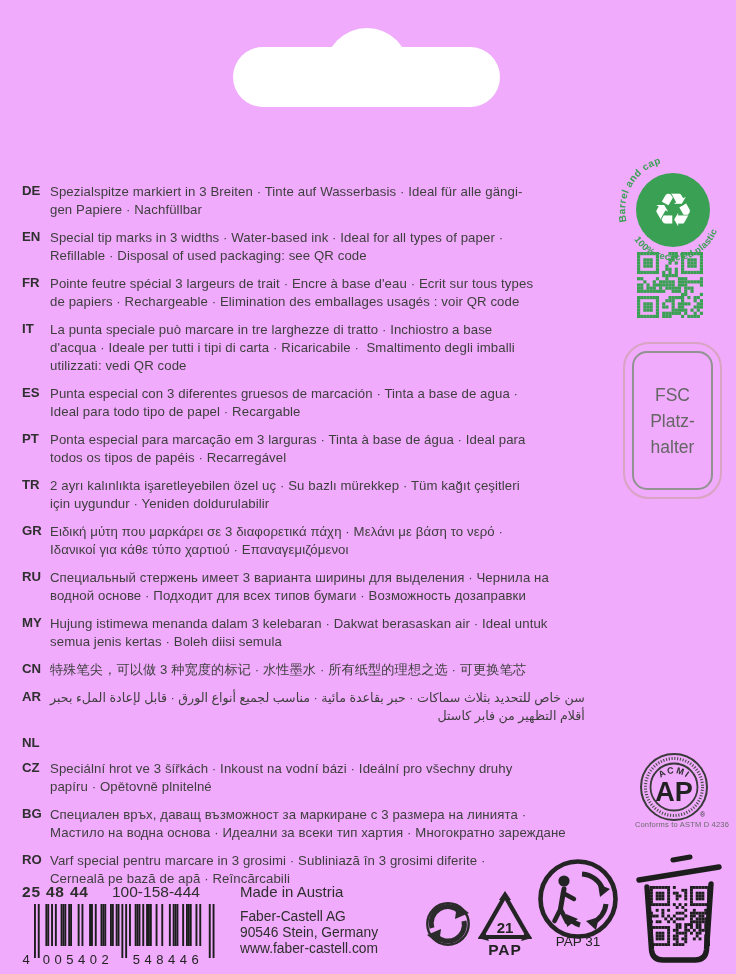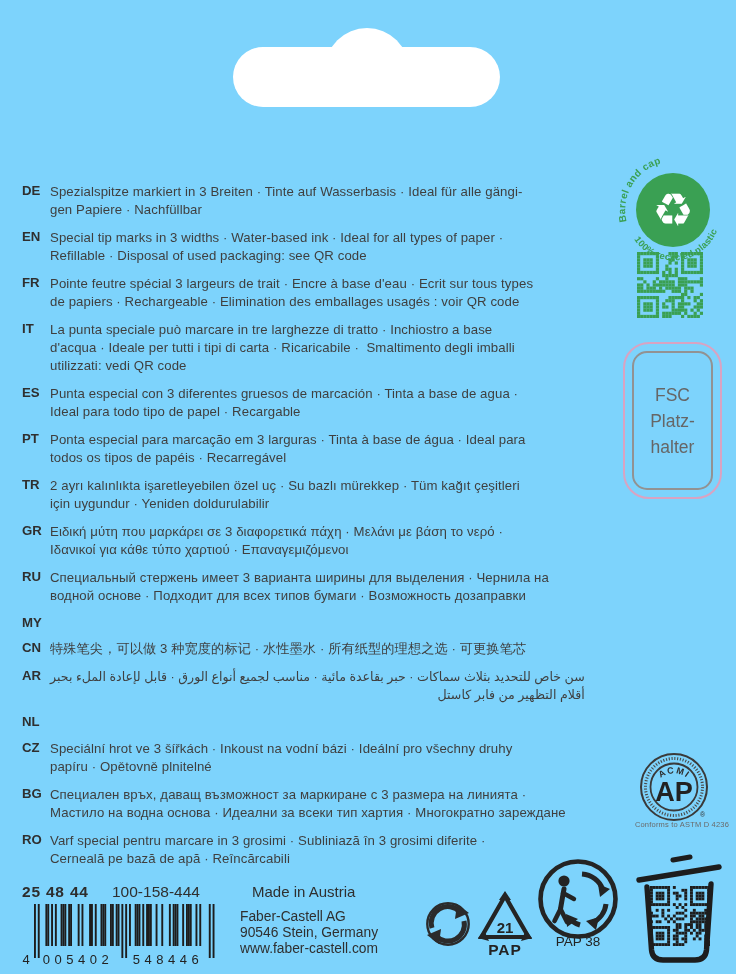--- a/index.html
+++ b/index.html
@@ -1,17 +1,17 @@
 <!DOCTYPE html>
 <html><head>
 <meta charset="utf-8">
 <style>
   html,body{margin:0;padding:0;}
   body{width:736px;height:974px;background:#f0f0ef;}
-  .sheet{position:relative;width:736px;height:974px;background:#7dd3fc;overflow:hidden;
+  .sheet{position:relative;width:736px;height:974px;background:#f0abfc;overflow:hidden;
          font-family:"Liberation Sans","DejaVu Sans",sans-serif;color:#3c3c3c;}
 
   
   .hang-tab{position:absolute;left:233px;top:47px;width:267px;height:60px;background:#ffffff;border-radius:30px;}
   .hang-tab .bump{position:absolute;left:92px;top:-19px;width:84px;height:42px;background:#ffffff;border-radius:42px 42px 0 0;}
 
   
   .lang-list{position:absolute;left:22px;top:183px;width:606px;}
   .lang-row{display:flex;margin-bottom:10px;}
   .lang-row .code{flex:0 0 28px;font-weight:bold;font-size:13.2px;line-height:15.4px;color:#2f2f2f;}
@@ -25,21 +25,21 @@
   .fsc-inner{position:absolute;left:7px;top:7px;right:7px;bottom:7px;border:2px solid #929292;border-radius:15px;
              display:flex;align-items:center;justify-content:center;}
   .fsc-inner .fsc-text{white-space:pre-line;text-align:center;font-size:17.5px;line-height:26px;color:#666;}
 
   .ap-seal{position:absolute;left:632px;top:747px;}
   .ap-note{position:absolute;left:622px;top:820px;width:120px;text-align:center;font-size:7.5px;color:#6a6a6a;letter-spacing:0.2px;}
 
   
   .art-num{position:absolute;left:22px;top:883px;font-size:15.5px;font-weight:bold;letter-spacing:0.8px;color:#2d2d2d;}
   .ref-num{position:absolute;left:112px;top:883px;font-size:15.5px;color:#2f2f2f;}
-  .made-in{position:absolute;left:252px;top:883px;font-size:15px;color:#2f2f2f;}
+  .made-in{position:absolute;left:240px;top:883px;font-size:15px;color:#2f2f2f;}
   .company{position:absolute;left:240px;top:909px;font-size:13.8px;line-height:15.8px;color:#2f2f2f;white-space:pre-line;}
   .barcode{position:absolute;left:18px;top:902px;}
   .bc-digit{font-family:"Liberation Sans",sans-serif;font-size:13px;fill:#222;}
   .green-dot{position:absolute;left:425px;top:901px;}
   .pap-tri{position:absolute;left:477px;top:891px;}
   .pap-label{position:absolute;left:477px;top:941px;width:56px;text-align:center;font-size:15.5px;font-weight:bold;letter-spacing:1px;color:#232323;}
   .triman{position:absolute;left:536px;top:857px;}
   .triman-label{position:absolute;left:540px;top:934px;width:76px;text-align:center;font-size:13.5px;color:#232323;}
   .trash{position:absolute;left:632px;top:853px;}
   .qr-black{position:absolute;left:650px;top:886px;}
@@ -107,20 +107,22 @@
 
 
     <div class="lang-row">
       <span class="code">RU</span>
       <span class="txt">Специальный стержень имеет 3 варианта ширины для выделения · Чернила на
 водной основе · Подходит для всех типов бумаги · Возможность дозаправки</span>
     </div>
 
     <div class="lang-row">
       <span class="code">MY</span>
+      <span class="txt">Hujung istimewa menanda dalam 3 kelebaran · Dakwat berasaskan air · Ideal untuk
+semua jenis kertas · Boleh diisi semula</span>
     </div>
 
     <div class="lang-row">
       <span class="code">CN</span>
       <span class="txt">特殊笔尖，可以做 3 种宽度的标记 · 水性墨水 · 所有纸型的理想之选 · 可更换笔芯</span>
     </div>
 
     <div class="lang-row rtl">
       <span class="code">AR</span>
       <span class="txt">سن خاص للتحديد بثلاث سماكات · حبر بقاعدة مائية · مناسب لجميع أنواع الورق · قابل لإعادة الملء بحبر
@@ -519,21 +521,21 @@
     <path d="M 27,36 L 38,42" fill="none" stroke="#242424" stroke-width="4.4" stroke-linecap="round"></path>
     <path d="M 24.5,52 L 18.5,64" fill="none" stroke="#242424" stroke-width="4.6" stroke-linecap="round"></path>
     <path d="M 24.5,52 L 31,65" fill="none" stroke="#242424" stroke-width="4.6" stroke-linecap="round"></path>
     <path d="M 46,17 A 24,24 0 0 1 67,33" fill="none" stroke="#242424" stroke-width="5"></path>
     <polygon points="74,32 64,40 62,27" fill="#242424"></polygon>
     <path d="M 70,47 A 24,24 0 0 1 56,66" fill="none" stroke="#242424" stroke-width="5"></path>
     <polygon points="60,73 50,64 63,60" fill="#242424"></polygon>
     <path d="M 44,68 A 24,24 0 0 1 36,64" fill="none" stroke="#242424" stroke-width="5"></path>
     <polygon points="31,70 30,57 42,62" fill="#242424"></polygon>
   </svg>
-  <div class="triman-label">PAP 38</div>
+  <div class="triman-label">PAP 31</div>
 
   <svg class="trash" width="94" height="116" viewBox="0 0 94 116">
     <path d="M 41,7 L 58,4" fill="none" stroke="#1d1d1d" stroke-width="5" stroke-linecap="round"></path>
     <path d="M 7,27 L 87,14" fill="none" stroke="#1d1d1d" stroke-width="5.4" stroke-linecap="round"></path>
     <path d="M 15,34 L 19.5,97 Q 20.5,107 31,107 L 63,107 Q 73.5,107 74.5,97 L 79,31" fill="none" stroke="#1d1d1d" stroke-width="5.4" stroke-linecap="round"></path>
   </svg>
   <svg class="qr-black" id="qrBlack" width="60" height="60" viewBox="0 0 60 60" fill="#1d1d1d">
       <rect x="0.00" y="0.00" width="2.91" height="2.91"></rect>
       <rect x="2.86" y="0.00" width="2.91" height="2.91"></rect>
       <rect x="5.71" y="0.00" width="2.91" height="2.91"></rect>

